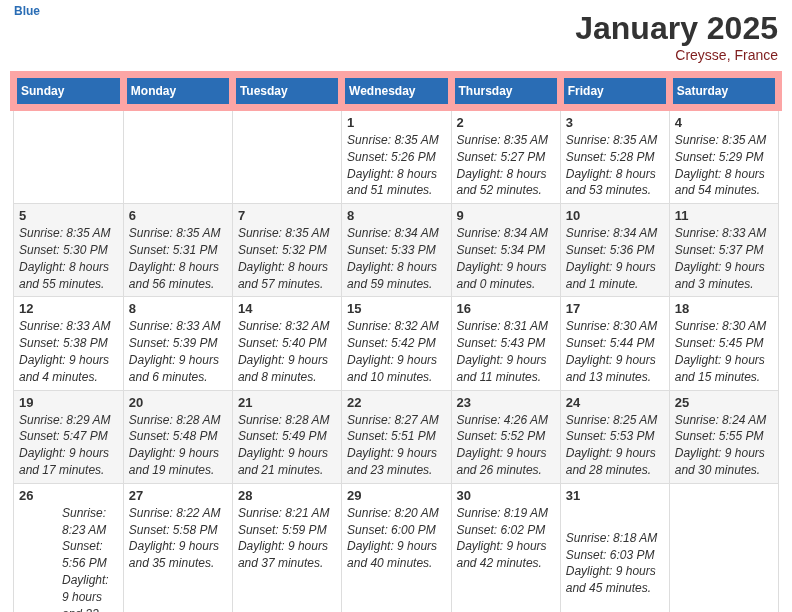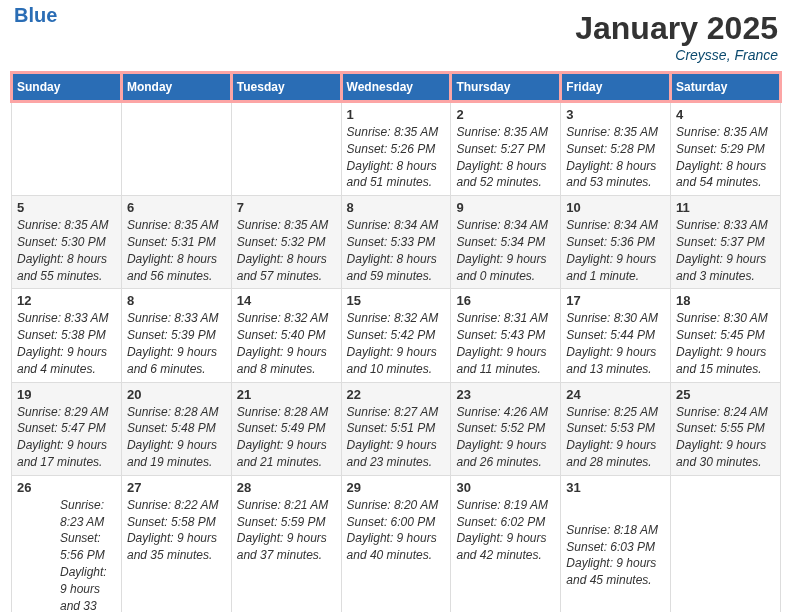--- a/index.html
+++ b/index.html
@@ -20,55 +20,54 @@
     .logo {
       display: flex;
       align-items: center;
     }
     .logo-text-general {
       font-size: 18px;
       font-weight: bold;
       color: #333;
     }
     .logo-text-blue {
-      font-size: 20px;
+      font-size: 12px;
       font-weight: bold;
       color: #2a6db5;
     }
     .logo-icon {
       width: 24px;
       height: 24px;
       margin-left: 2px;
     }
     .title-block {
       text-align: right;
     }
     .month-title {
       font-size: 32px;
       font-weight: bold;
       color: #333;
     }
     .location {
       font-size: 14px;
-      color: #0c4a6e;
-      font-style: italic;
+      color: #7f1d1d;
     }
     .calendar {
       width: 100%;
       border-collapse: collapse;
       border: 1px solid #ccc;
     }
     .calendar th {
       background-color: #2a6db5;
       color: #fff;
       font-size: 12px;
       font-weight: bold;
       padding: 6px 4px;
       text-align: left;
-      border: 3px solid #fca5a5;
+      border: 7px solid #fca5a5;
     }
     .calendar td {
       width: 110px;
       vertical-align: top;
       padding: 4px 5px;
       border: 1px solid #ddd;
       font-size: 10.5px;
       color: #333;
       background: #fff;
       min-height: 80px;

